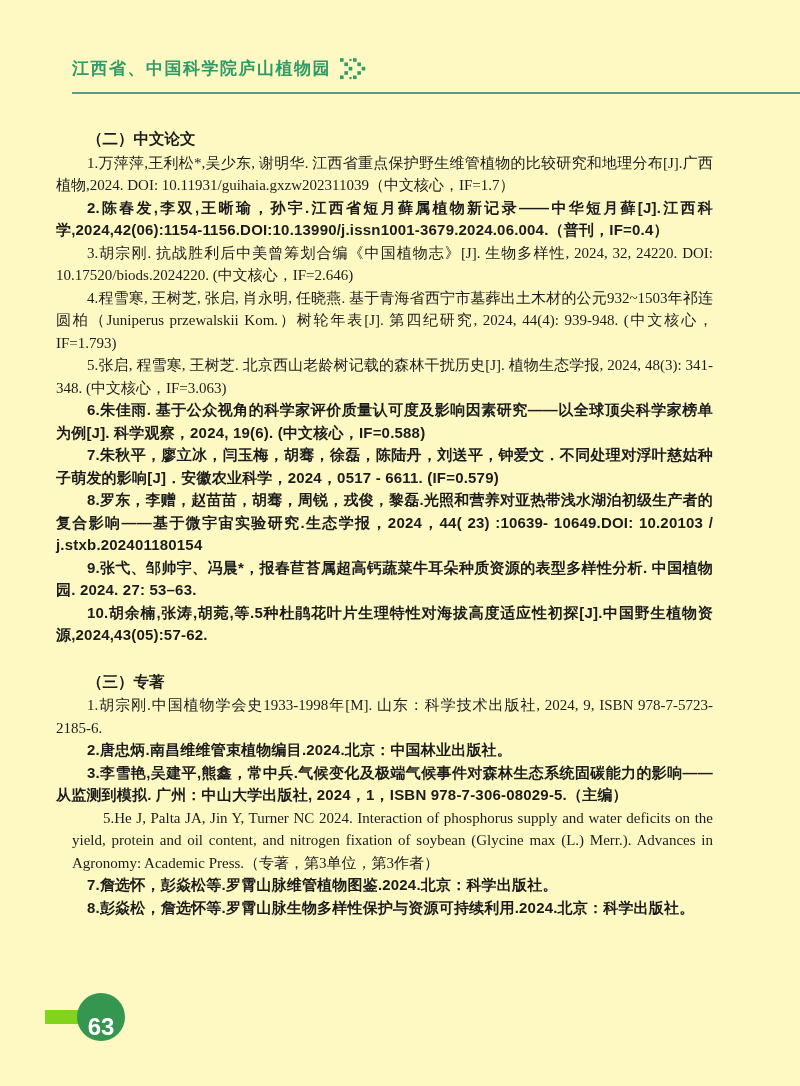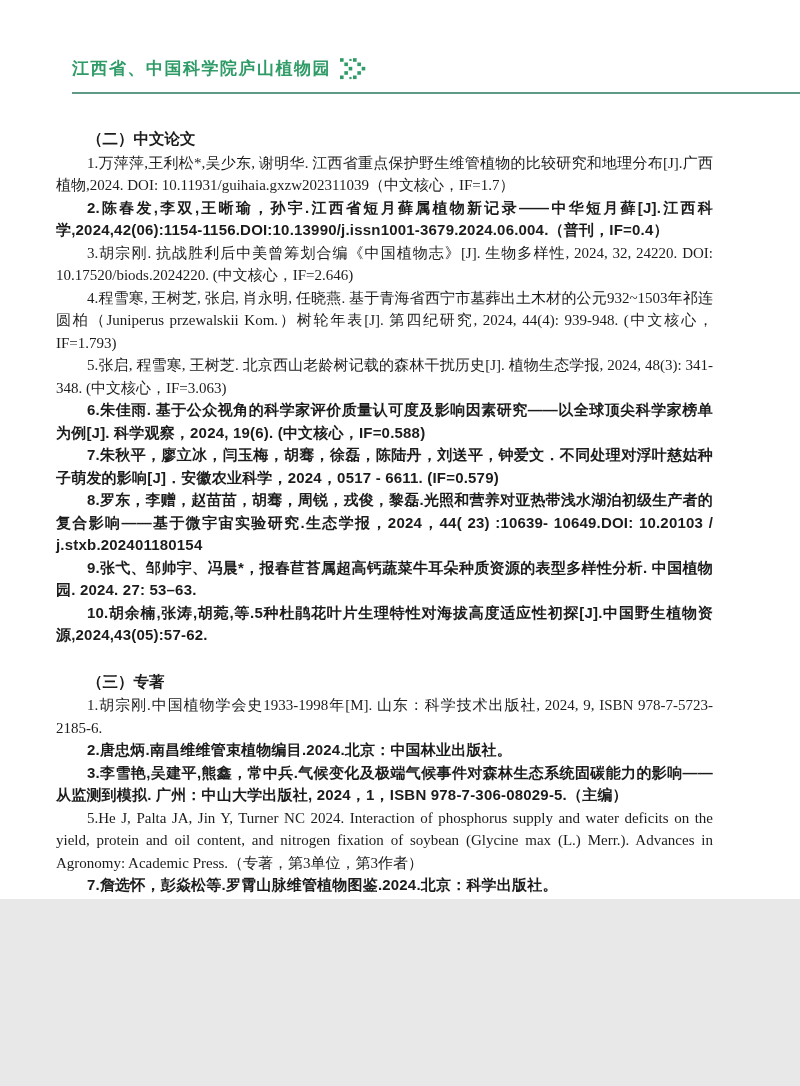--- a/index.html
+++ b/index.html
@@ -6,22 +6,22 @@
     --accent:#2f9b67;
     --rule:#5f9a84;
     --badge:#35964f;
     --lime:#80d41c;
     --ink:#1c1c1c;
   }
   *{margin:0;padding:0;box-sizing:border-box;}
   html,body{background:#e8e8e8;}
   .page{
     position:relative;
-    width:800px;height:899px;
-    background:#ffffff;
+    width:800px;height:1086px;
+    background:#fef9c3;
     font-family:"Liberation Serif","DejaVu Serif",serif;
     color:var(--ink);
     overflow:hidden;
     text-decoration:underline;
   }
   
   .header{
     position:absolute;left:72px;top:57px;
     display:flex;align-items:center;gap:9px;
     color:var(--accent);
@@ -54,32 +54,33 @@
     font-weight:400;
   }
   .ref.sans{
     font-family:"Liberation Sans","DejaVu Sans",sans-serif;
     font-weight:600;
     letter-spacing:.2px;
   }
   .ref.latin{
     font-family:"Liberation Serif","DejaVu Serif",serif;
     font-weight:400;
+    margin-left:16px;
   }
   
   .footer-bar{
     position:absolute;left:45px;top:1010px;
     width:46px;height:14px;
     background:var(--lime);
   }
   .page-badge{
     position:absolute;left:77px;top:993px;
     width:48px;height:48px;border-radius:50%;
     background:var(--badge);
-    display:flex;align-items:flex-start;justify-content:center;
+    display:flex;align-items:flex-end;justify-content:center;
     color:#ffffff;
     font-family:"Liberation Sans","DejaVu Sans",sans-serif;
     font-size:24px;font-weight:700;
   }
 </style>
 </head>
 <body>
 
 <div class="page">
 

